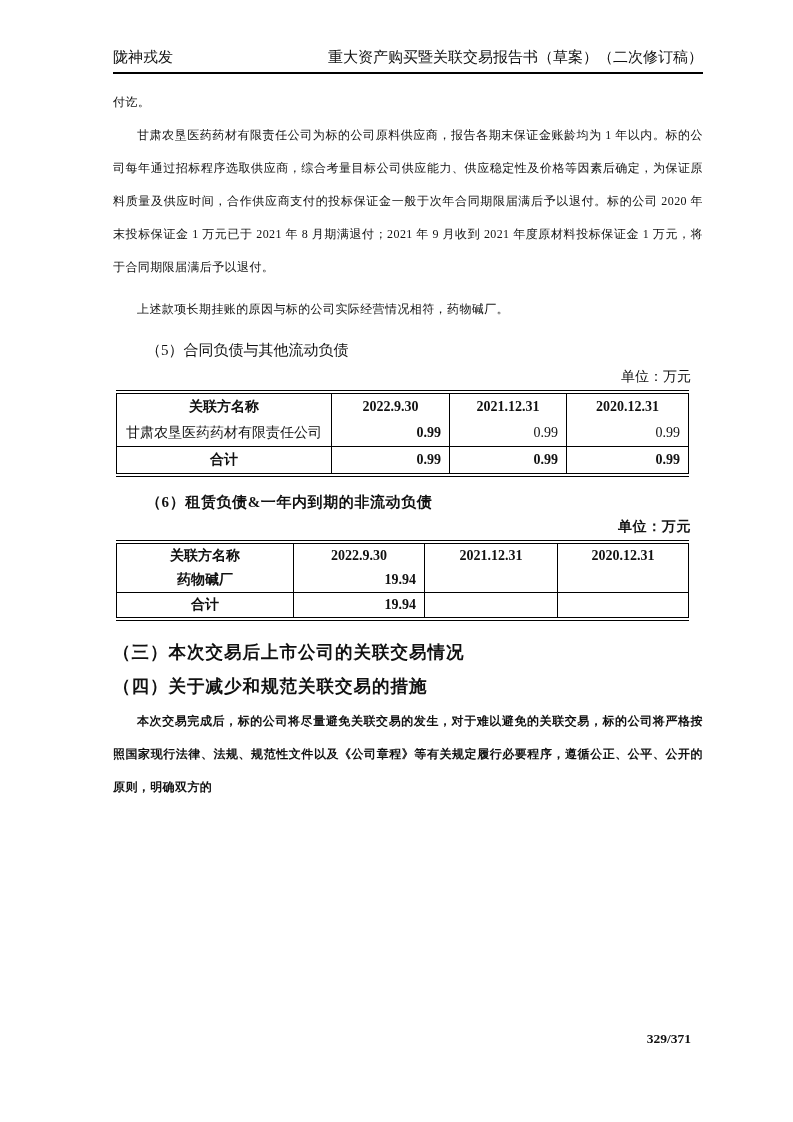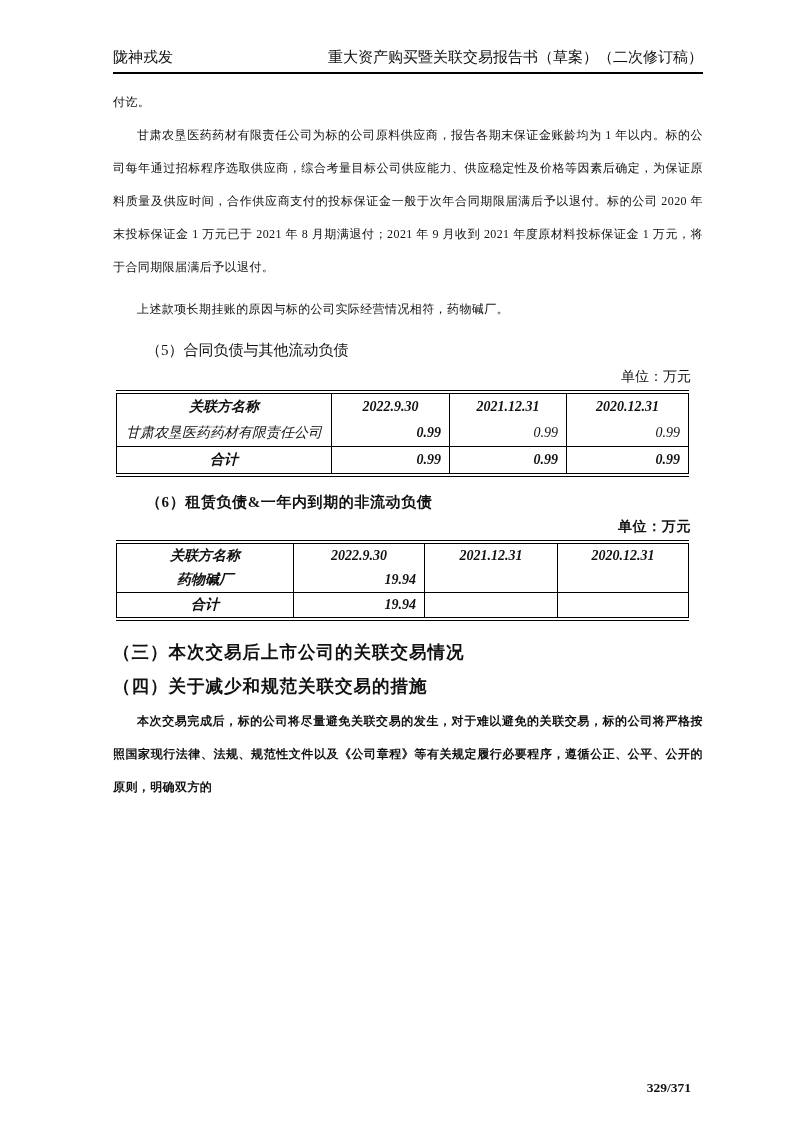--- a/index.html
+++ b/index.html
@@ -59,35 +59,35 @@
     border-top:4px double #000;
     border-bottom:4px double #000;
     font-size:14px;
   }
   table.data-table th,
   table.data-table td{
     border:1px solid #000;
     border-top-width:0;
     height:26px;
     padding:0 8px;
-    overflow:hidden;white-space:nowrap;font-style:italic;
+    overflow:hidden;white-space:nowrap;
   }
   table.data-table tr:last-child th,
   table.data-table tr:last-child td{border-bottom-width:0;}
   table.data-table th{font-weight:700;text-align:center;padding:0 2px;}
   td.cell-name{text-align:center;padding:0 2px;}
   td.cell-val{text-align:right;}
   .bold{font-weight:700;}
   
   .kai{font-weight:700;letter-spacing:0.6px;}
   table.table-kai td,table.table-kai th{font-weight:700;height:24px;}
   
   .doc-footer{
     position:absolute;
-    right:102px;top:1080px;
+    right:102px;top:1031px;
     font-size:13.5px;font-weight:700;
   }
 </style>
 </head>
 <body>
 
 <div class="page">
 
   <header class="doc-header">
     <span>陇神戎发</span>

